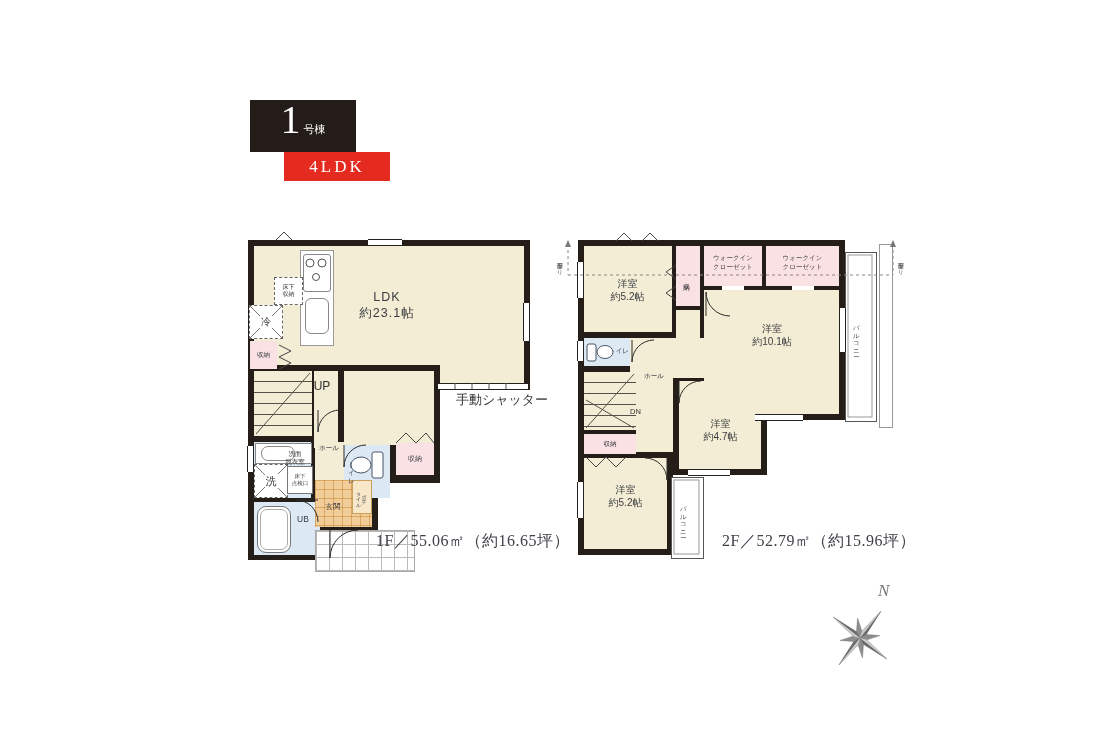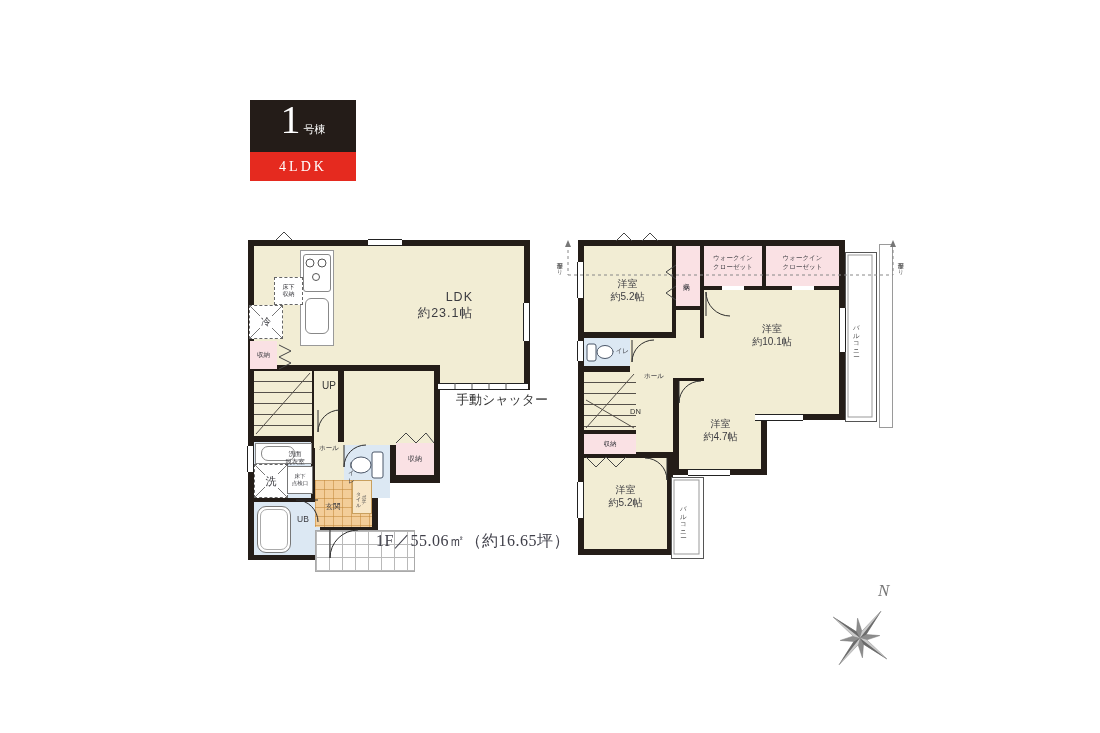--- a/index.html
+++ b/index.html
@@ -43,21 +43,21 @@
 </style>
 </head>
 <body>
 
 <div id="stage">
 
   <div class="badge-black">
     <span class="serif" style="font-size:40px;line-height:1;">1</span>
     <span style="font-size:11px;margin-left:3px;">号棟</span>
   </div>
-  <div class="badge-red serif" style="font-size:14px;letter-spacing:3px;">4LDK</div>
+  <div class="badge-red serif" style="font-size:17px;letter-spacing:3px;margin-left:34px;">4LDK</div>
 
   <div class="wallbase" style="left:248px;top:240px;width:282px;height:150px;"></div>
   <div class="wallbase" style="left:248px;top:385px;width:192px;height:145px;"></div>
   <div class="wallbase" style="left:248px;top:490px;width:77px;height:70px;"></div>
 
   <div class="room white" style="left:378px;top:483px;width:64px;height:49px;"></div>
 
   <div class="room beige" style="left:254px;top:246px;width:270px;height:119px;"></div>
   <div class="room beige" style="left:440px;top:365px;width:84px;height:18px;"></div>
   <div class="room beige" style="left:344px;top:371px;width:90px;height:74px;"></div>
@@ -92,23 +92,23 @@
   <div class="counter" style="left:261px;top:446px;width:32px;height:13px;border-radius:7px;"></div>
 
   <div class="counter" style="left:257px;top:506px;width:32px;height:45px;border-radius:9px;border-color:#777;"></div>
   <div class="abs" style="left:260px;top:509px;width:26px;height:39px;border:1px solid #aaa;border-radius:7px;"></div>
 
   <div class="win" style="left:368px;top:239px;width:34px;height:5px;"></div>
   <div class="winv" style="left:523px;top:303px;width:5px;height:38px;"></div>
   <div class="win" style="left:438px;top:383px;width:90px;height:5px;"></div>
   <div class="winv" style="left:247px;top:446px;width:5px;height:26px;"></div>
 
-  <div class="lbl" style="left:363px;top:289px;width:110px;font-size:12.5px;letter-spacing:1px;text-align:right;">LDK
+  <div class="lbl" style="left:332px;top:289px;width:110px;font-size:12.5px;letter-spacing:1px;">LDK
 約23.1帖</div>
-  <div class="lbl" style="left:308px;top:379px;width:28px;font-size:10px;color:#333;text-align:right;">UP</div>
+  <div class="lbl" style="left:308px;top:379px;width:28px;font-size:12px;color:#333;text-align:center;">UP</div>
   <div class="lbl" style="left:450px;top:392px;width:104px;font-size:13px;color:#333;">手動シャッター</div>
   <div class="lbl" style="left:278px;top:450px;width:34px;font-size:6.5px;">洗面
 脱衣室</div>
   <div class="lbl" style="left:314px;top:444px;width:30px;font-size:6.5px;">ホール</div>
   <div class="lbl v" style="left:347px;top:450px;height:40px;font-size:6.5px;">トイレ</div>
   <div class="lbl" style="left:398px;top:454px;width:34px;font-size:7px;">収納</div>
   <div class="lbl" style="left:290px;top:514px;width:26px;font-size:8.5px;">UB</div>
   <div class="lbl" style="left:318px;top:502px;width:30px;font-size:7.5px;">玄関</div>
   <div class="lbl v" style="left:355px;top:482px;height:30px;font-size:5px;line-height:1.1;letter-spacing:0;">ポーチ
 タイル</div>
@@ -159,20 +159,21 @@
   <div class="lbl" style="left:638px;top:372px;width:32px;font-size:6.5px;">ホール</div>
   <div class="lbl" style="left:630px;top:407px;width:22px;font-size:7.5px;color:#333;text-align:left;">DN</div>
   <div class="lbl" style="left:573px;top:483px;width:105px;font-size:10px;">洋室
 約5.2帖</div>
   <div class="lbl" style="left:668px;top:417px;width:105px;font-size:10px;">洋室
 約4.7帖</div>
   <div class="lbl v" style="left:852px;top:305px;height:64px;font-size:6.5px;color:#555;">バルコニー</div>
   <div class="lbl v" style="left:679px;top:487px;height:62px;font-size:6.5px;color:#555;">バルコニー</div>
   <div class="lbl v" style="left:555px;top:240px;height:50px;font-size:6px;color:#666;letter-spacing:0;">母屋下がり</div>
   <div class="lbl v" style="left:896px;top:240px;height:50px;font-size:6px;color:#666;letter-spacing:0;">母屋下がり</div>
+  <div class="area-text" style="left:722px;top:531px;">2F／52.79㎡（約15.96坪）</div>
 
   <svg class="overlay" width="1100" height="733" viewBox="0 0 1100 733">
 
     <g stroke="#2c2c2c" stroke-width="1" fill="none">
       <path d="M318,432 A22,22 0 0 1 340,410 M318,410 L318,432"></path>
       <path d="M296,500 A22,22 0 0 1 318,522 M296,500 L318,500"></path>
       <path d="M344,467 A22,22 0 0 1 366,445 M344,445 L344,467"></path>
       <path d="M330,558 A28,28 0 0 1 358,530 M330,530 L330,558"></path>
 
       <path d="M654,340 A22,22 0 0 0 632,362 M632,340 L632,362"></path>

